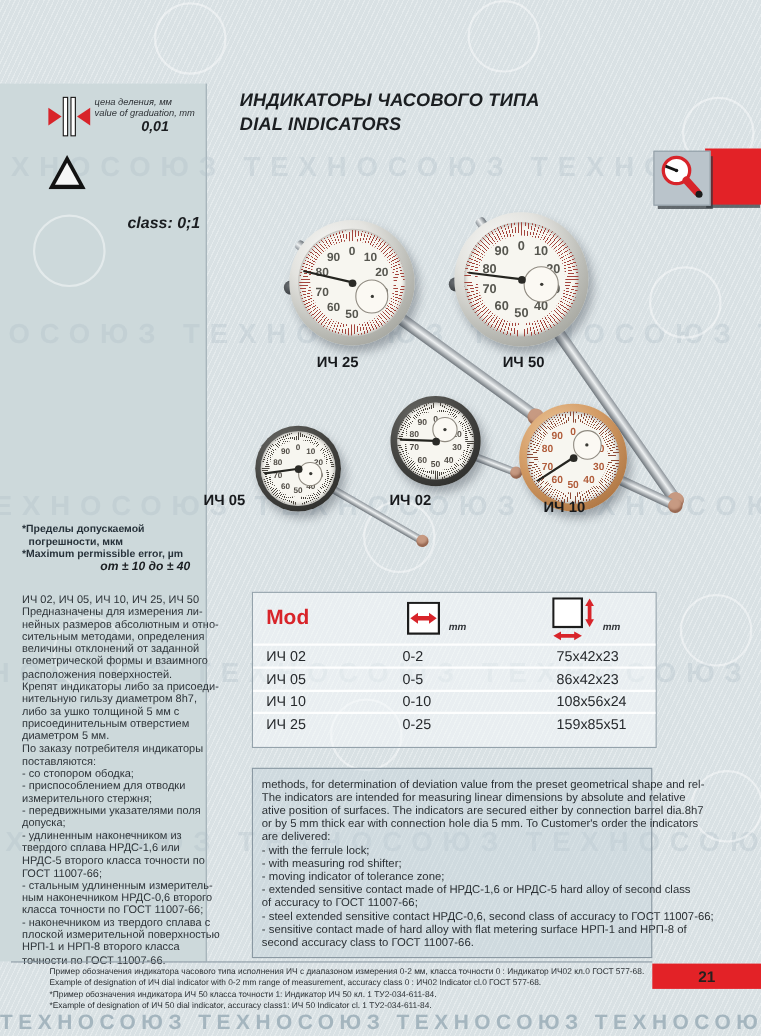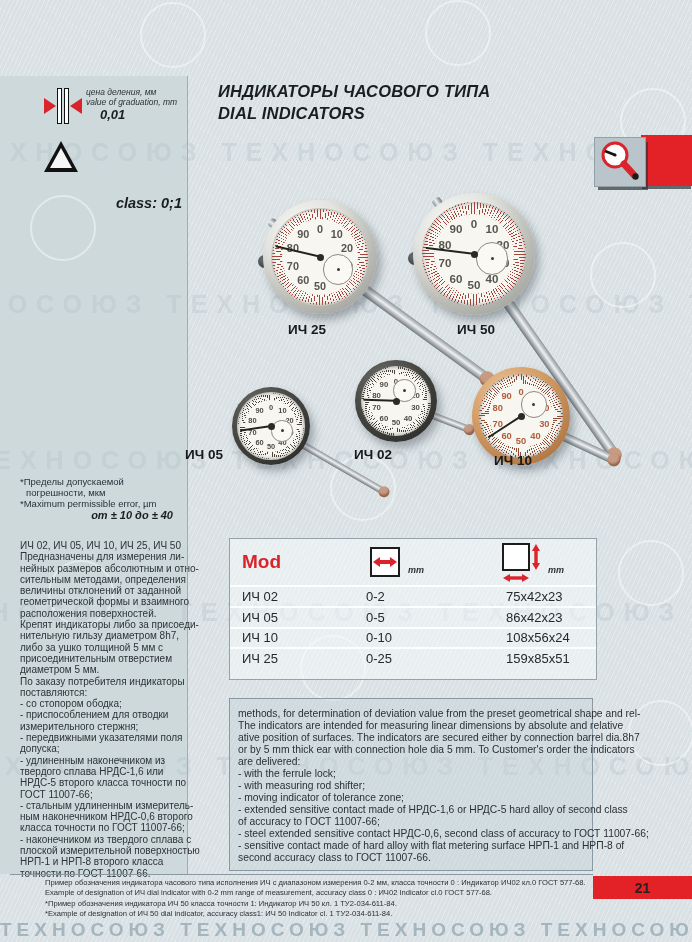--- a/index.html
+++ b/index.html
@@ -32,29 +32,29 @@
   .title-en{left:218px;top:104px;}
 
   
   .grad-icon{position:absolute;left:44px;top:88px;width:38px;height:36px;z-index:4;display:flex;align-items:center;}
   .tri-r{width:0;height:0;border-top:8px solid transparent;border-bottom:8px solid transparent;border-left:12px solid #d8242a;}
   .tri-l{width:0;height:0;border-top:8px solid transparent;border-bottom:8px solid transparent;border-right:12px solid #d8242a;}
   .grad-bar{width:4px;height:34px;background:#fff;border:1.5px solid #111;margin:0 1px;}
   .grad-lbl{position:absolute;z-index:4;font-size:8.5px;font-style:italic;color:#2e3236;}
   .grad-lbl.l1{left:86px;top:87px;}
   .grad-lbl.l2{left:86px;top:97px;}
-  .grad-val{position:absolute;left:100px;top:107px;width:82px;z-index:4;text-align:left;
+  .grad-val{position:absolute;left:100px;top:107px;width:82px;z-index:4;text-align:center;
     font-size:13px;font-weight:bold;font-style:italic;color:#1b1e21;}
 
   .acc-tri{position:absolute;left:44px;top:141px;z-index:4;}
   .class-lbl{position:absolute;left:80px;top:195px;width:102px;z-index:4;text-align:right;
     font-size:14.5px;font-weight:bold;font-style:italic;color:#1b1e21;}
 
   
-  .err{position:absolute;z-index:4;font-size:9.5px;font-weight:normal;color:#27323a;}
+  .err{position:absolute;z-index:4;font-size:9.5px;font-weight:bold;color:#27323a;}
   .err.e1{left:20px;top:476px;}
   .err.e2{left:26px;top:487px;}
   .err.e3{left:20px;top:498px;}
   .err-val{position:absolute;left:60px;top:509px;width:113px;z-index:4;text-align:right;
     font-size:11px;font-weight:bold;font-style:italic;color:#1b1e21;}
 
   
   .side-par{position:absolute;left:20px;top:540px;width:166px;z-index:4;}
   .side-line{font-size:10px;line-height:11.3px;color:#2d3338;white-space:nowrap;}
 

